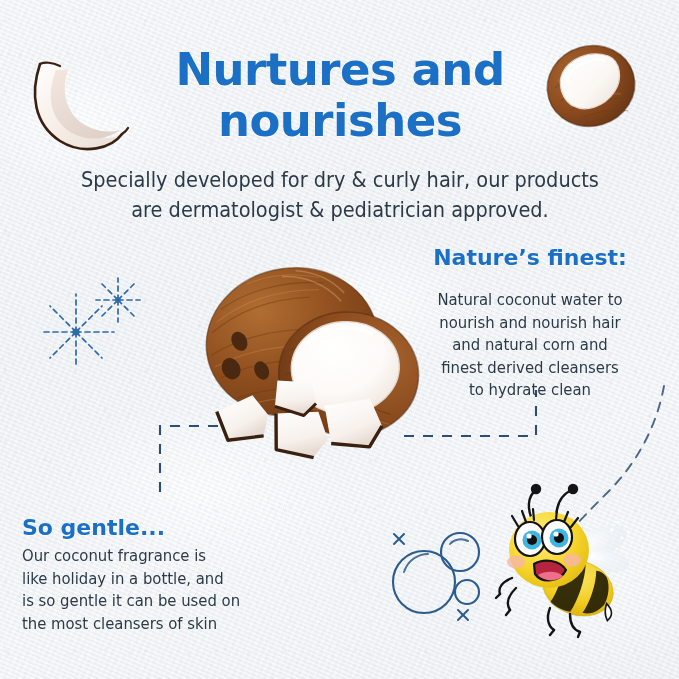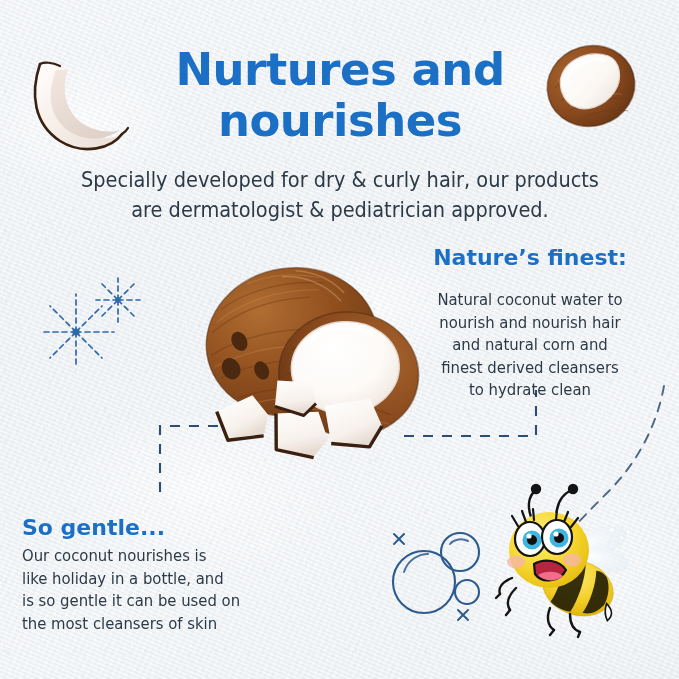--- a/index.html
+++ b/index.html
@@ -420,20 +420,20 @@
       <div>nourish and nourish hair</div>
       <div>and natural corn and</div>
       <div>finest derived cleansers</div>
       <div>to hydrate clean</div>
     </div>
   </div>
 
   <div id="gentle-block">
     <div class="block-head">So gentle...</div>
     <div class="block-body">
-      <div>Our coconut nourishes is</div>
+      <div>Our coconut fragrance is</div>
       <div>like holiday in a bottle, and</div>
       <div>is so gentle it can be used on</div>
       <div>the most cleansers of skin</div>
     </div>
   </div>
 
 </div>
 
 </body></html>

